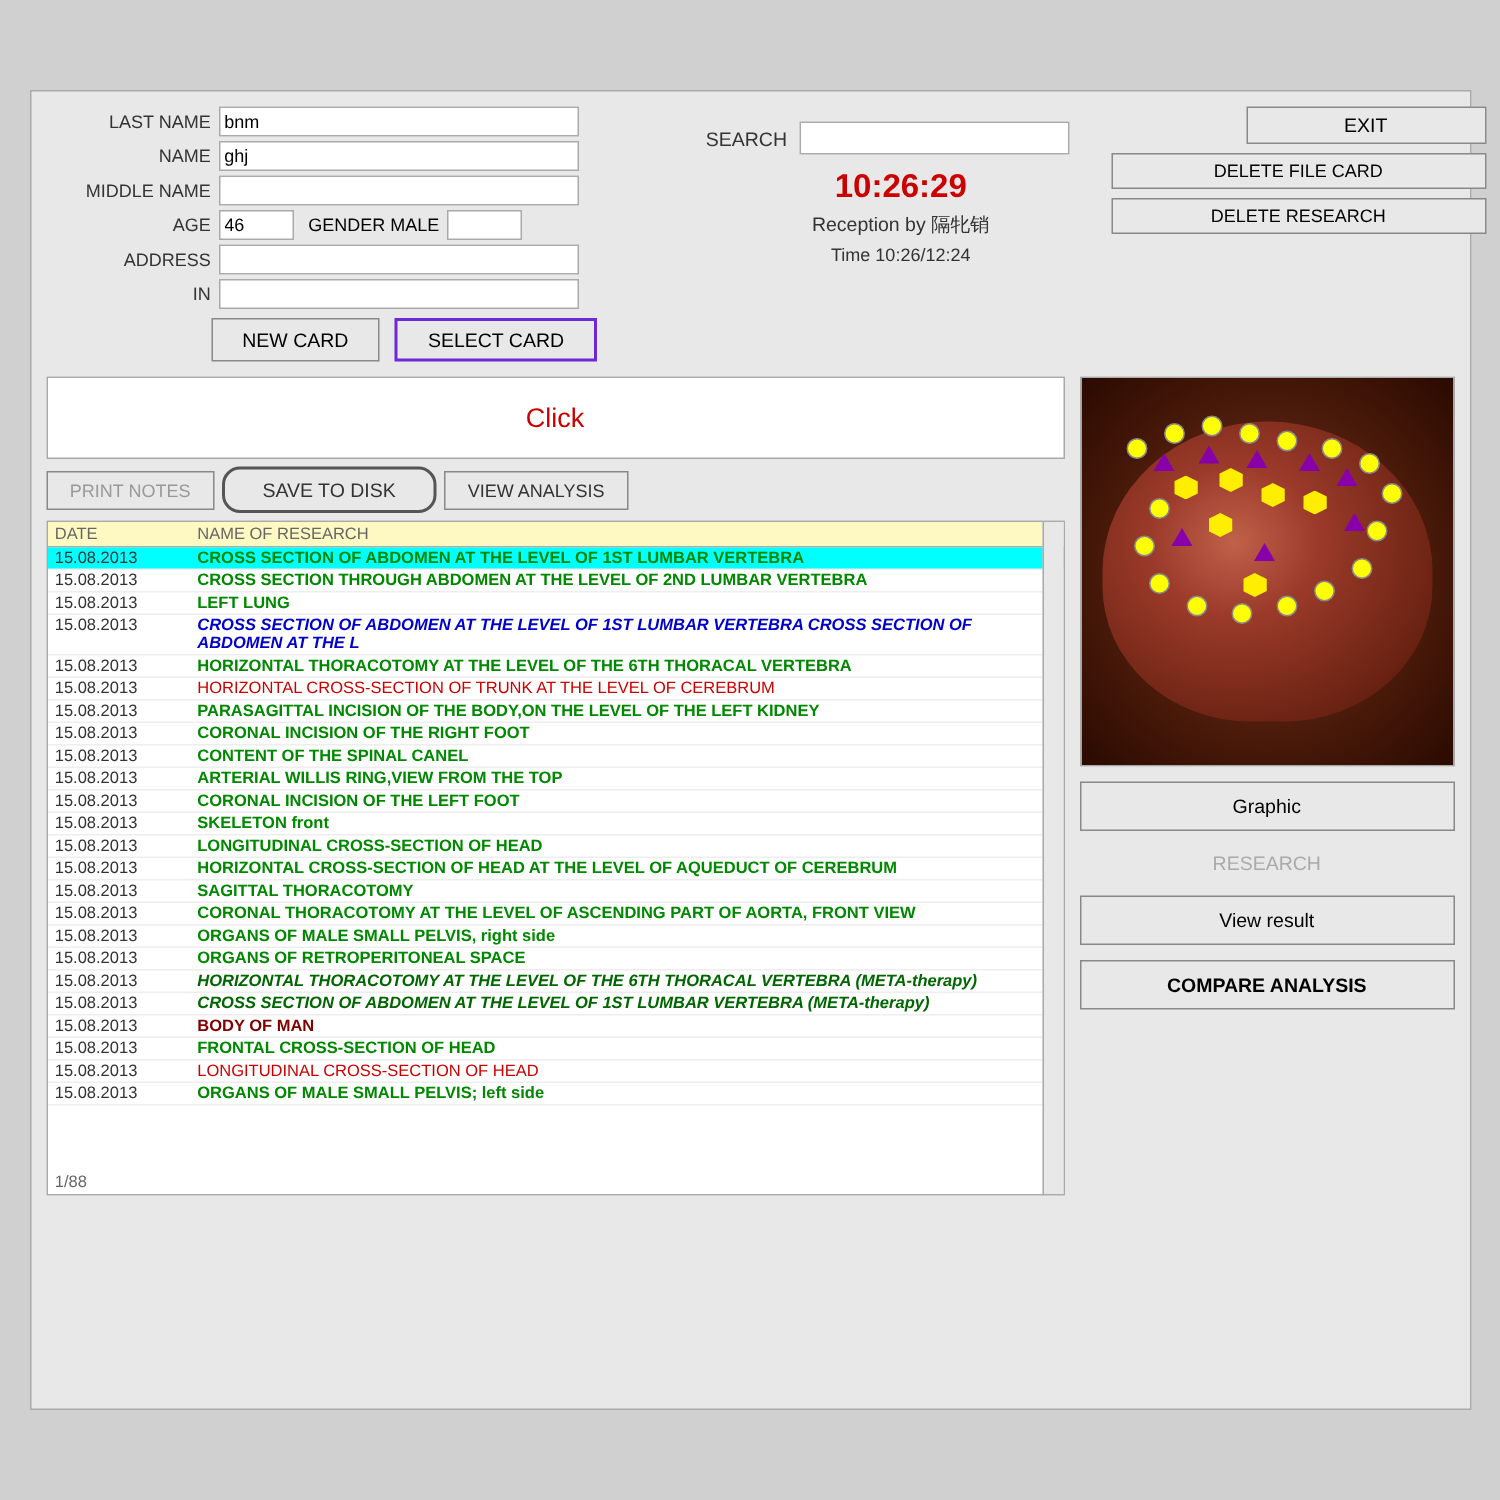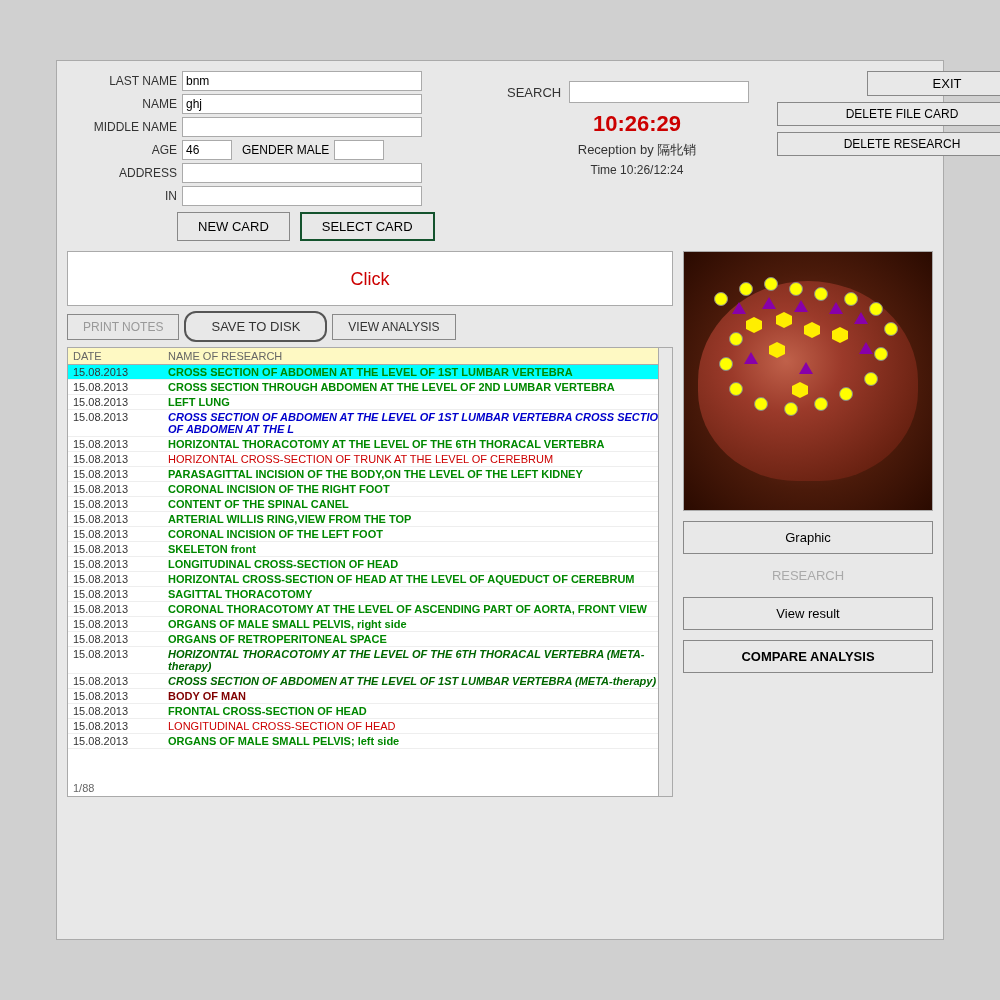--- a/index.html
+++ b/index.html
@@ -8,21 +8,21 @@
       font-family: Arial, sans-serif;
       font-size: 12px;
       display: flex;
       justify-content: center;
       align-items: center;
       width: 1000px;
       height: 1000px;
     }
     .main-container {
       background: #e8e8e8;
-      width: 888px;
+      width: 961px;
       height: 880px;
       border: 1px solid #aaa;
       padding: 10px;
       position: relative;
     }
     .top-section {
       display: flex;
       gap: 10px;
     }
     .patient-info {
@@ -119,21 +119,21 @@
       margin-left: 110px;
     }
     .btn-card {
       background: #e8e8e8;
       border: 1px solid #888;
       padding: 5px 20px;
       font-size: 13px;
       cursor: pointer;
     }
     .btn-select {
-      border: 2px solid #14532d;
+      border: 2px solid #6d28d9;
     }
     .content-area {
       display: flex;
       gap: 10px;
       margin-top: 10px;
     }
     .left-panel {
       flex: 1;
     }
     .text-area-container {

